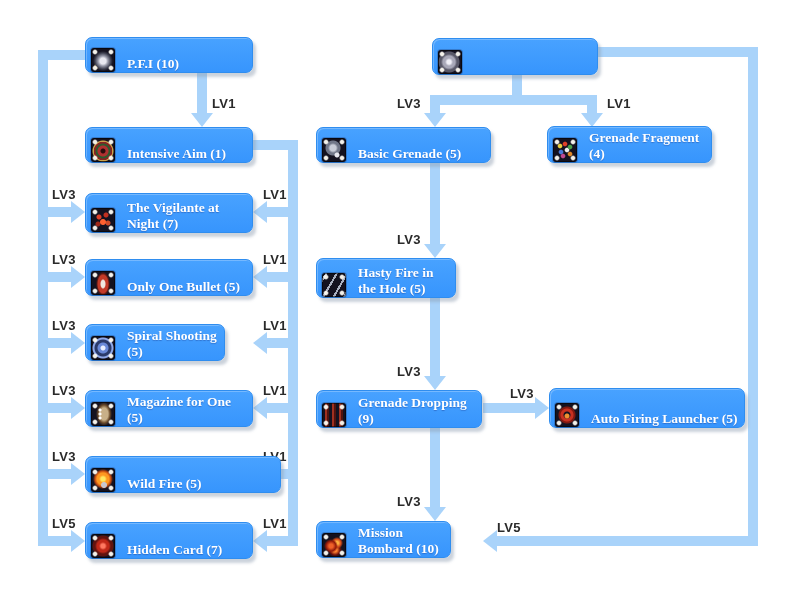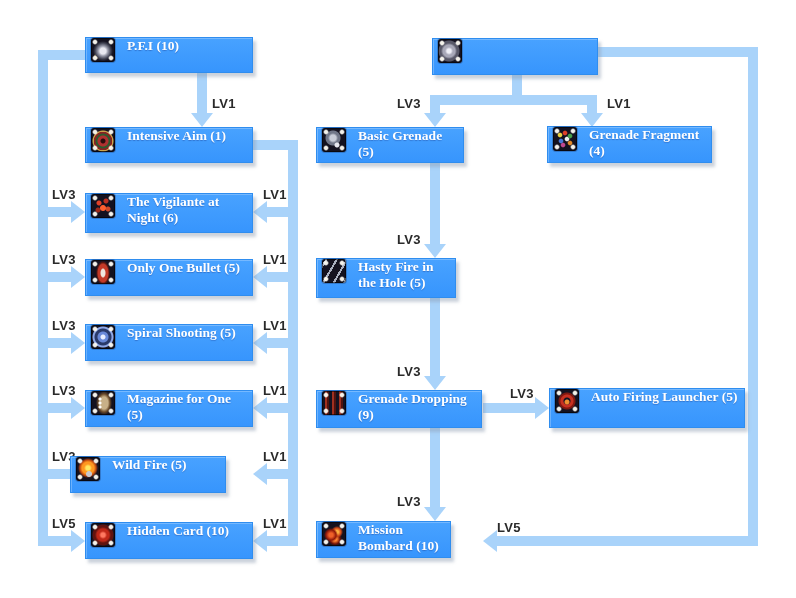--- a/index.html
+++ b/index.html
@@ -13,23 +13,23 @@
   .ah { position:absolute; width:0; height:0; }
   .ah-r { border-top:11px solid transparent; border-bottom:11px solid transparent; border-left:14px solid #a9d3fa; }
   .ah-l { border-top:11px solid transparent; border-bottom:11px solid transparent; border-right:14px solid #a9d3fa; }
   .ah-d { border-left:11px solid transparent; border-right:11px solid transparent; border-top:14px solid #a9d3fa; }
   .lv {
     position:absolute; font-weight:bold; font-size:13px; line-height:13px;
     color:#2a2a2a; letter-spacing:0.3px; white-space:nowrap;
   }
   
   .node {
-    position:absolute; display:flex; align-items:flex-start; box-sizing:border-box;
+    position:absolute; display:flex; align-items:flex-end; box-sizing:border-box;
     background:linear-gradient(180deg,#48a2ff 0%, #3795fd 100%);
-    border:1px solid #2f8def; border-radius:0;
+    border:1px solid #2f8def; border-radius:7px;
     box-shadow: inset 1px 1px 0 rgba(255,255,255,0.25), 3px 4px 3px rgba(140,155,175,0.45);
     cursor:pointer;
   }
   .node .label {
     margin-left:12px; padding-right:4px;
     color:#ffffff; font-family:"Liberation Serif", serif; font-weight:bold;
     font-size:13.5px; line-height:16px;
     text-shadow:0 1px 1px rgba(20,40,120,0.35);
   }
   
@@ -225,46 +225,46 @@
   <div class="node" style="left:85px;top:37px;width:168px;height:36px">
     <span class="icon i-pfi"></span>
     <span class="label">P.F.I (10)</span>
   </div>
   <div class="node" style="left:85px;top:127px;width:168px;height:36px">
     <span class="icon i-intensive-aim"></span>
     <span class="label">Intensive Aim (1)</span>
   </div>
   <div class="node" style="left:85px;top:193px;width:168px;height:40px">
     <span class="icon i-vigilante"></span>
-    <span class="label">The Vigilante at Night (6)</span>
+    <span class="label">The Vigilante at Night (7)</span>
   </div>
   <div class="node" style="left:85px;top:259px;width:168px;height:37px">
     <span class="icon i-bullet"></span>
     <span class="label">Only One Bullet (5)</span>
   </div>
-  <div class="node" style="left:85px;top:324px;width:168px;height:37px">
+  <div class="node" style="left:85px;top:324px;width:140px;height:37px">
     <span class="icon i-spiral"></span>
     <span class="label">Spiral Shooting (5)</span>
   </div>
   <div class="node" style="left:85px;top:390px;width:168px;height:37px">
     <span class="icon i-magazine"></span>
     <span class="label">Magazine for One (5)</span>
   </div>
-  <div class="node" style="left:70px;top:456px;width:156px;height:37px">
+  <div class="node" style="left:85px;top:456px;width:196px;height:37px">
     <span class="icon i-wildfire"></span>
     <span class="label">Wild Fire (5)</span>
   </div>
   <div class="node" style="left:85px;top:522px;width:168px;height:37px">
     <span class="icon i-hidden"></span>
-    <span class="label">Hidden Card (10)</span>
+    <span class="label">Hidden Card (7)</span>
   </div>
   <div class="node" style="left:432px;top:38px;width:166px;height:37px">
     <span class="icon i-mastery"></span>
   </div>
-  <div class="node" style="left:316px;top:127px;width:148px;height:36px">
+  <div class="node" style="left:316px;top:127px;width:175px;height:36px">
     <span class="icon i-basic"></span>
     <span class="label">Basic Grenade (5)</span>
   </div>
   <div class="node" style="left:547px;top:126px;width:165px;height:37px">
     <span class="icon i-fragment"></span>
     <span class="label">Grenade Fragment (4)</span>
   </div>
   <div class="node" style="left:316px;top:258px;width:140px;height:40px">
     <span class="icon i-hasty"></span>
     <span class="label">Hasty Fire in the Hole (5)</span>

